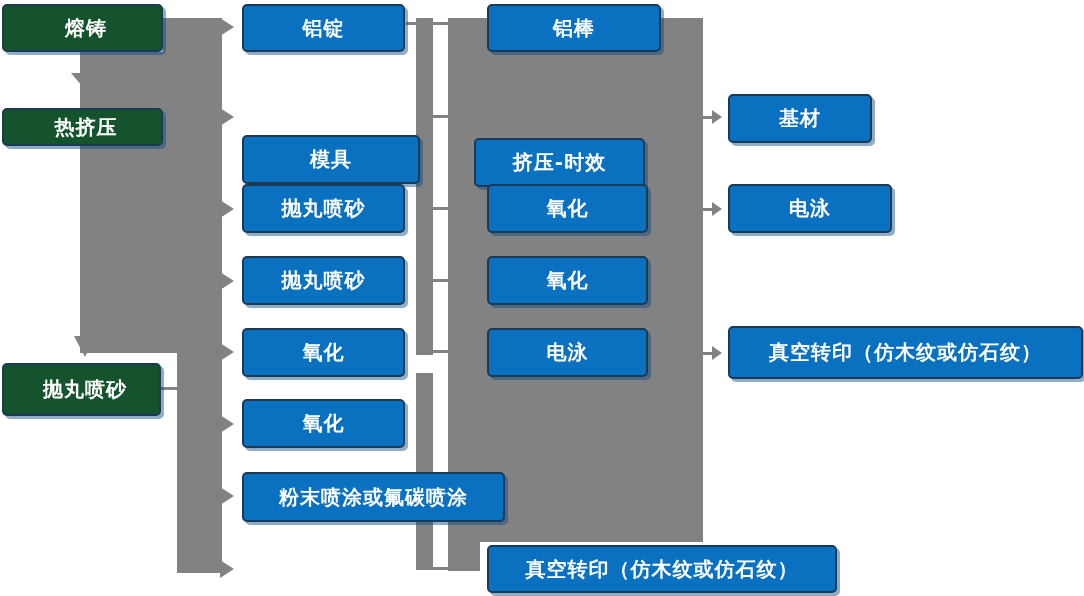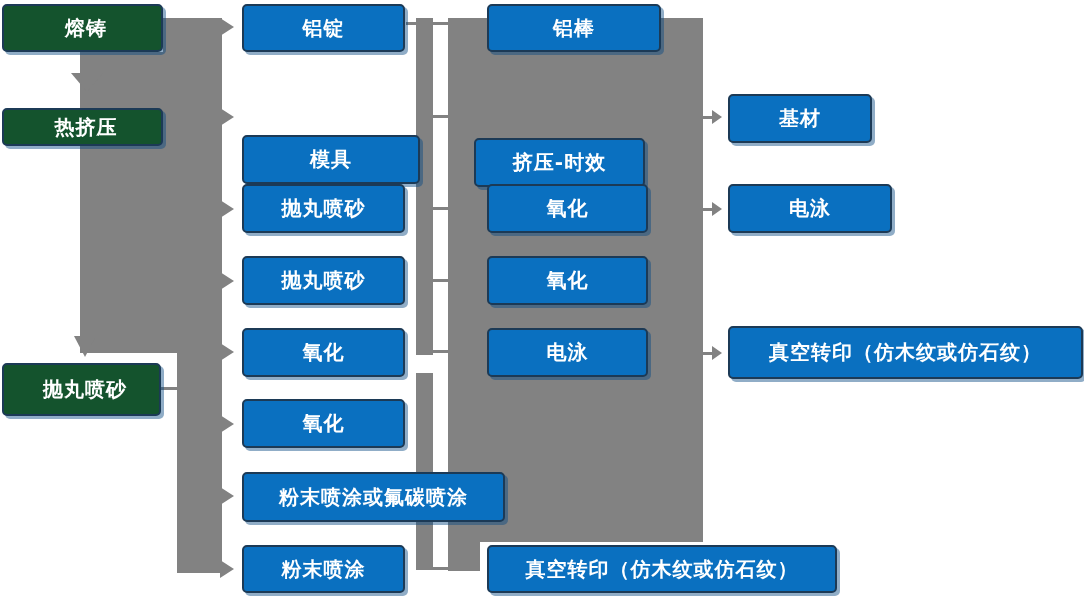--- a/index.html
+++ b/index.html
@@ -66,21 +66,20 @@
   <div class="node dark" style="left:2px;top:108px;width:161px;height:38px;font-family:Liberation Mono, monospace;">热挤压</div>
   <div class="node dark" style="left:2px;top:363px;width:159px;height:53px;">抛丸喷砂</div>
 
   <div class="node blue" style="left:242px;top:4px;width:163px;height:48px;">铝锭</div>
   <div class="node blue" style="left:242px;top:94px;width:178px;height:49px;margin-top:41px;">模具</div>
   <div class="node blue" style="left:242px;top:184px;width:163px;height:49px;">抛丸喷砂</div>
   <div class="node blue" style="left:242px;top:256px;width:163px;height:49px;">抛丸喷砂</div>
   <div class="node blue" style="left:242px;top:328px;width:163px;height:49px;">氧化</div>
   <div class="node blue" style="left:242px;top:399px;width:163px;height:49px;">氧化</div>
   <div class="node blue" style="left:242px;top:472px;width:263px;height:50px;text-align:center;">粉末喷涂或氟碳喷涂</div>
-  <div class="node blue" style="left:242px;top:545px;width:163px;height:48px;">粉末喷涂</div>
 
   <div class="node blue" style="left:487px;top:4px;width:174px;height:48px;">铝棒</div>
   <div class="node blue" style="left:474px;top:94px;width:171px;height:49px;margin-top:44px;">挤压-时效</div>
   <div class="node blue" style="left:487px;top:184px;width:161px;height:49px;">氧化</div>
   <div class="node blue" style="left:487px;top:256px;width:161px;height:49px;">氧化</div>
   <div class="node blue" style="left:487px;top:328px;width:161px;height:49px;">电泳</div>
   <div class="node blue" style="left:487px;top:545px;width:350px;height:48px;">真空转印（仿木纹或仿石纹）</div>
 
   <div class="node blue" style="left:728px;top:94px;width:144px;height:49px;">基材</div>
   <div class="node blue" style="left:728px;top:184px;width:164px;height:49px;">电泳</div>

